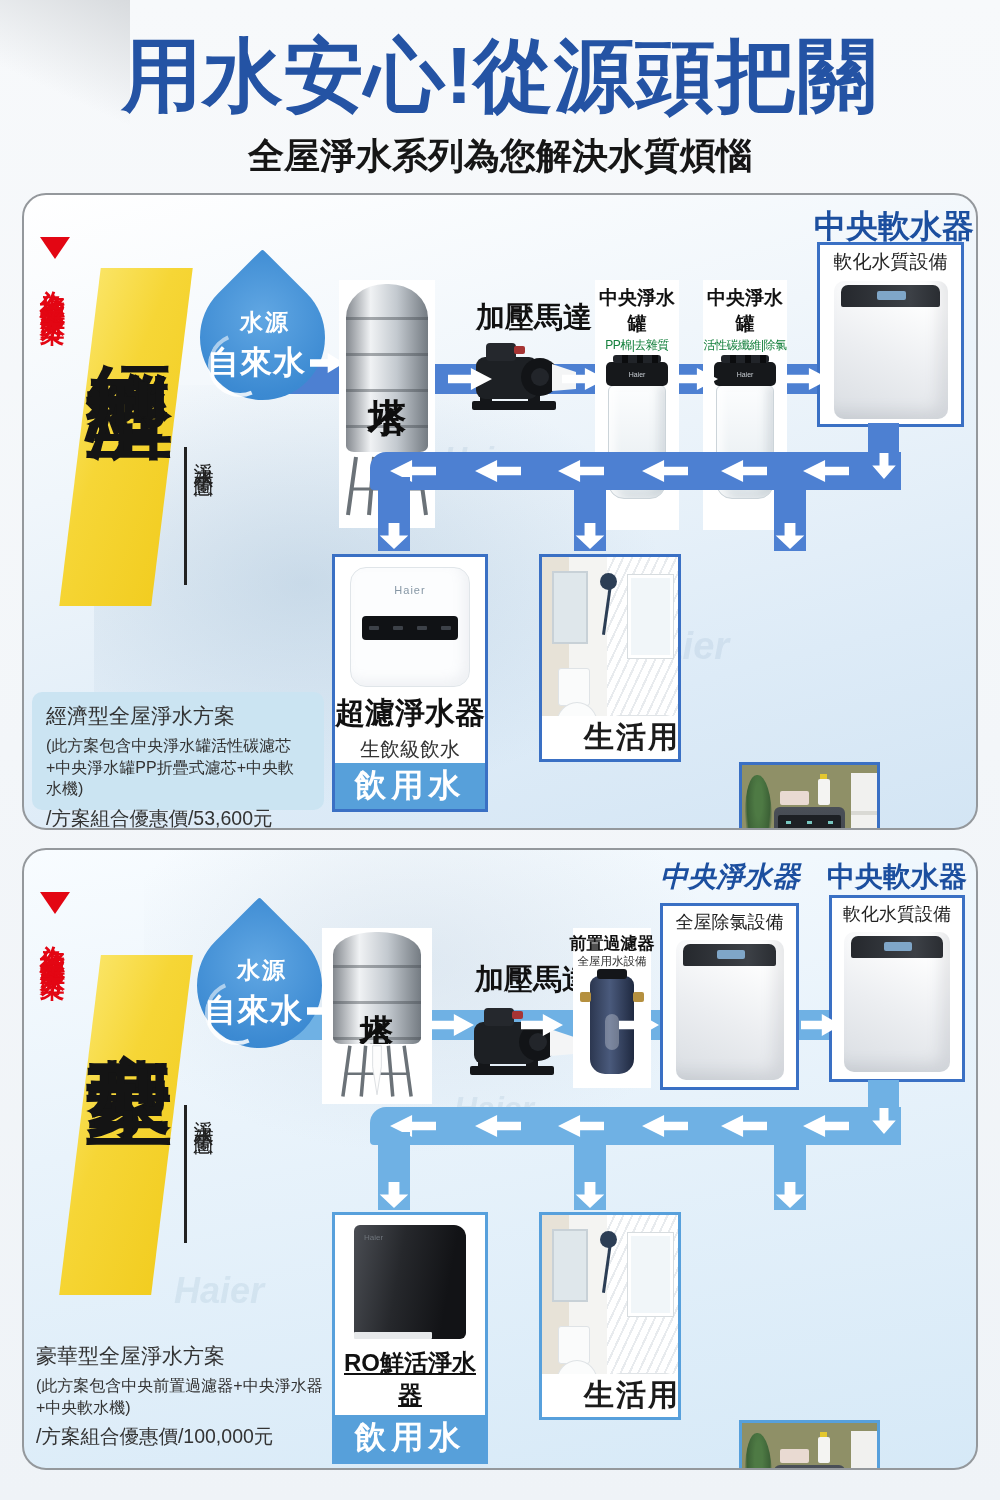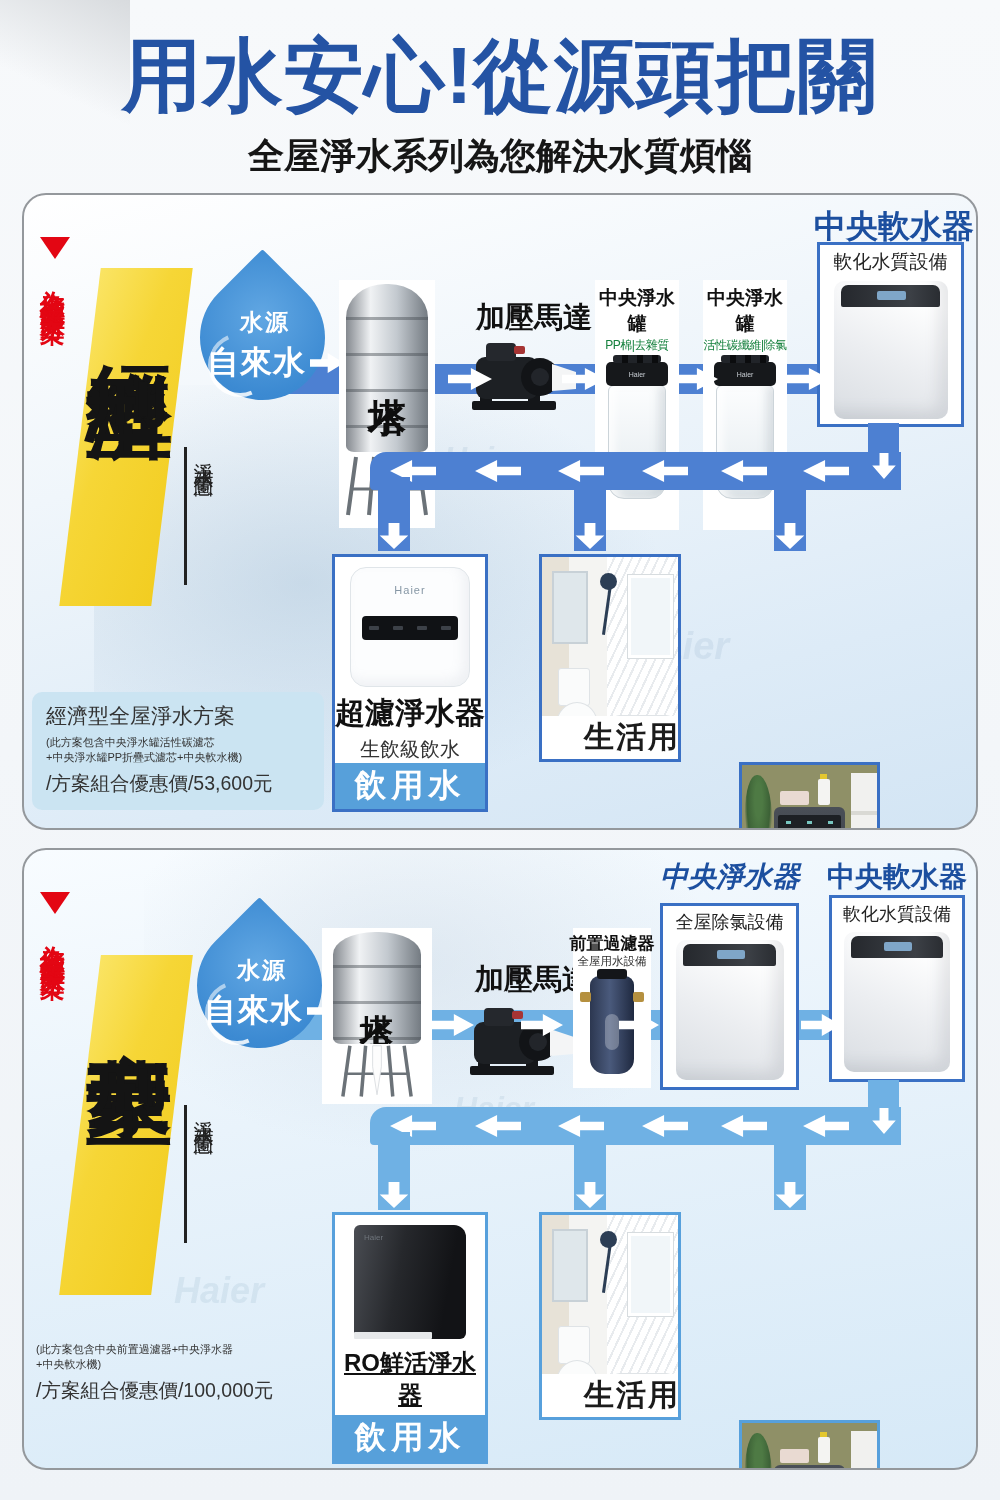--- a/index.html
+++ b/index.html
@@ -110,21 +110,21 @@
     display:flex;align-items:center;justify-content:space-around;}
   .washer-led{width:5px;height:3px;background:#78c6c0;}
   .wash-towel{position:absolute;left:28%;bottom:80%;width:22%;height:7%;background:#e9dad2;border-radius:2px;}
   .wash-det{position:absolute;left:56%;bottom:80%;width:9%;height:13%;background:#f4f4f2;border-radius:2px;}
   .wash-det::before{content:"";position:absolute;top:-5px;left:22%;width:56%;height:5px;background:#e3c72f;}
   .label-strip{position:absolute;left:0;bottom:0;width:100%;height:43px;background:#fff;
     display:flex;align-items:center;justify-content:center;font-size:30px;font-weight:800;color:#1b1b1b;letter-spacing:2px;padding-left:38px;}
   .badge{position:absolute;left:0;bottom:0;width:100%;height:46px;background:#57a0da;color:#fff;
     display:flex;align-items:center;justify-content:center;font-size:32px;font-weight:800;letter-spacing:5px;}
   .sum-title{font-size:21px;color:#333;margin-bottom:5px;}
-  .sum-line{font-size:11px;color:#333;line-height:1.35;}
+  .sum-line{font-size:16px;color:#333;line-height:1.35;}
   .sum-price{font-size:19.5px;color:#333;margin-top:5px;}
 </style>
 </head>
 <body>
 
 <div class="poster">
   <div class="corner-shade"></div>
   <div class="abs page-title">用水安心!從源頭把關</div>
   <div class="abs page-subtitle">全屋淨水系列為您解決水質煩惱</div>
 
@@ -410,18 +410,19 @@
           
           
         </div>
         <div class="wash-towel"></div>
         <div class="wash-det"></div>
       </div>
 
     </div>
 
     <div class="abs" style="left:12px;top:492px;width:300px;">
+      <div class="sum-title">豪華型全屋淨水方案</div>
       <div class="sum-line">(此方案包含中央前置過濾器+中央淨水器</div>
       <div class="sum-line">+中央軟水機)</div>
       <div class="sum-price">/方案組合優惠價/100,000元</div>
     </div>
   </section>
 </div>
 
 </body></html>

